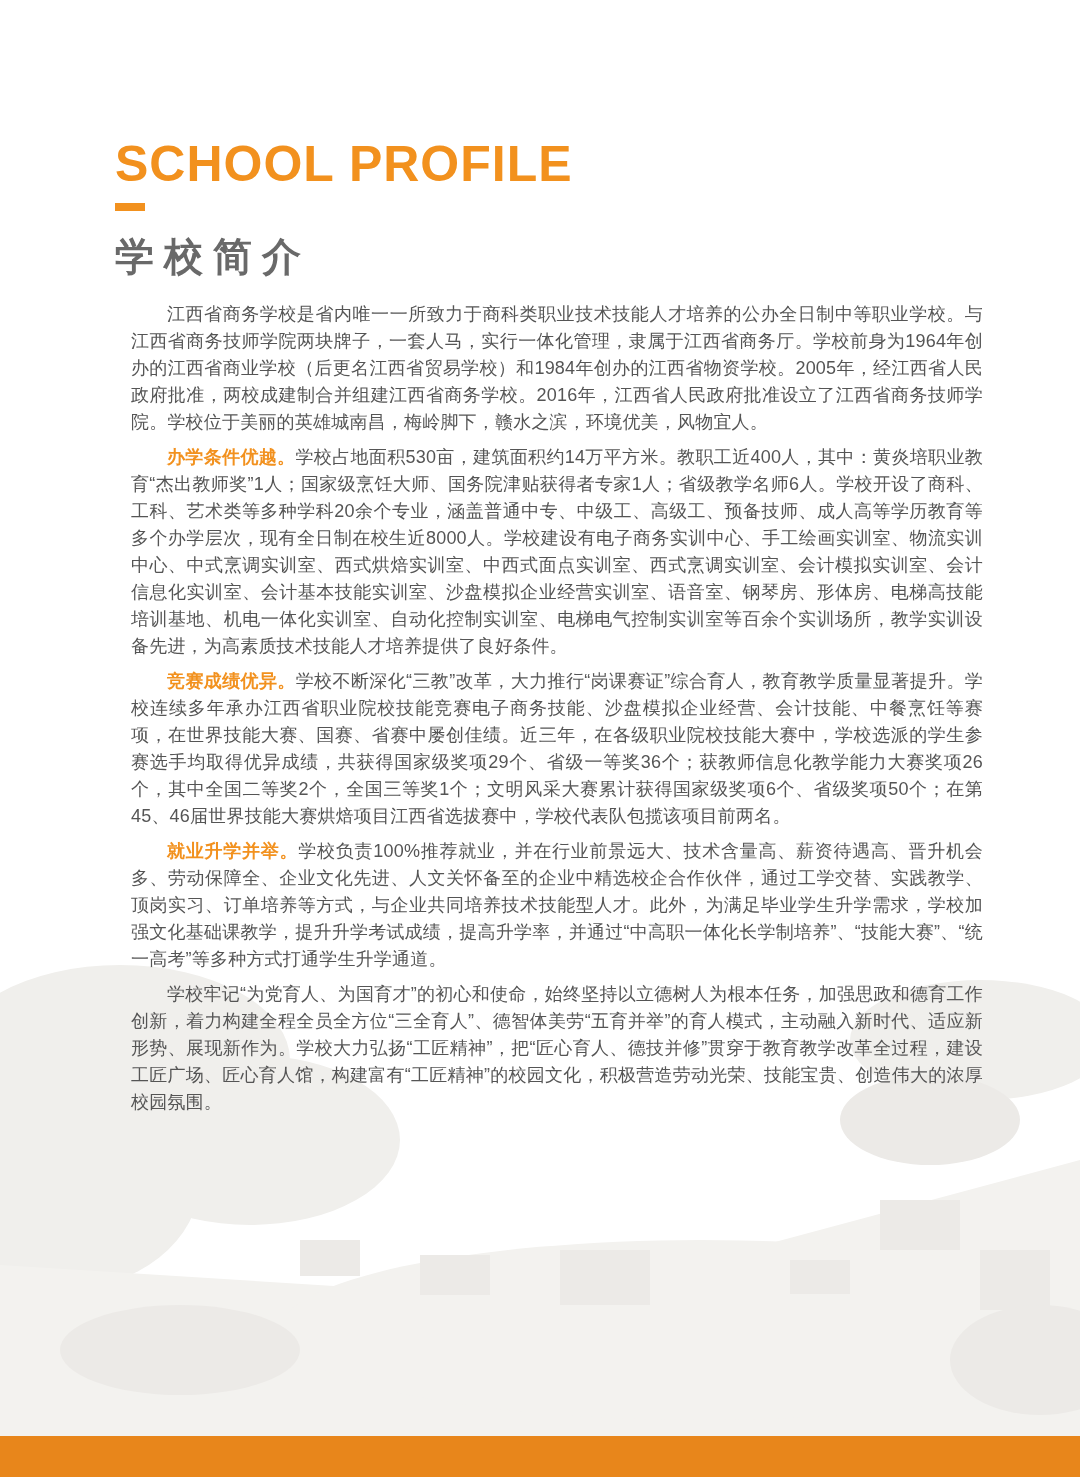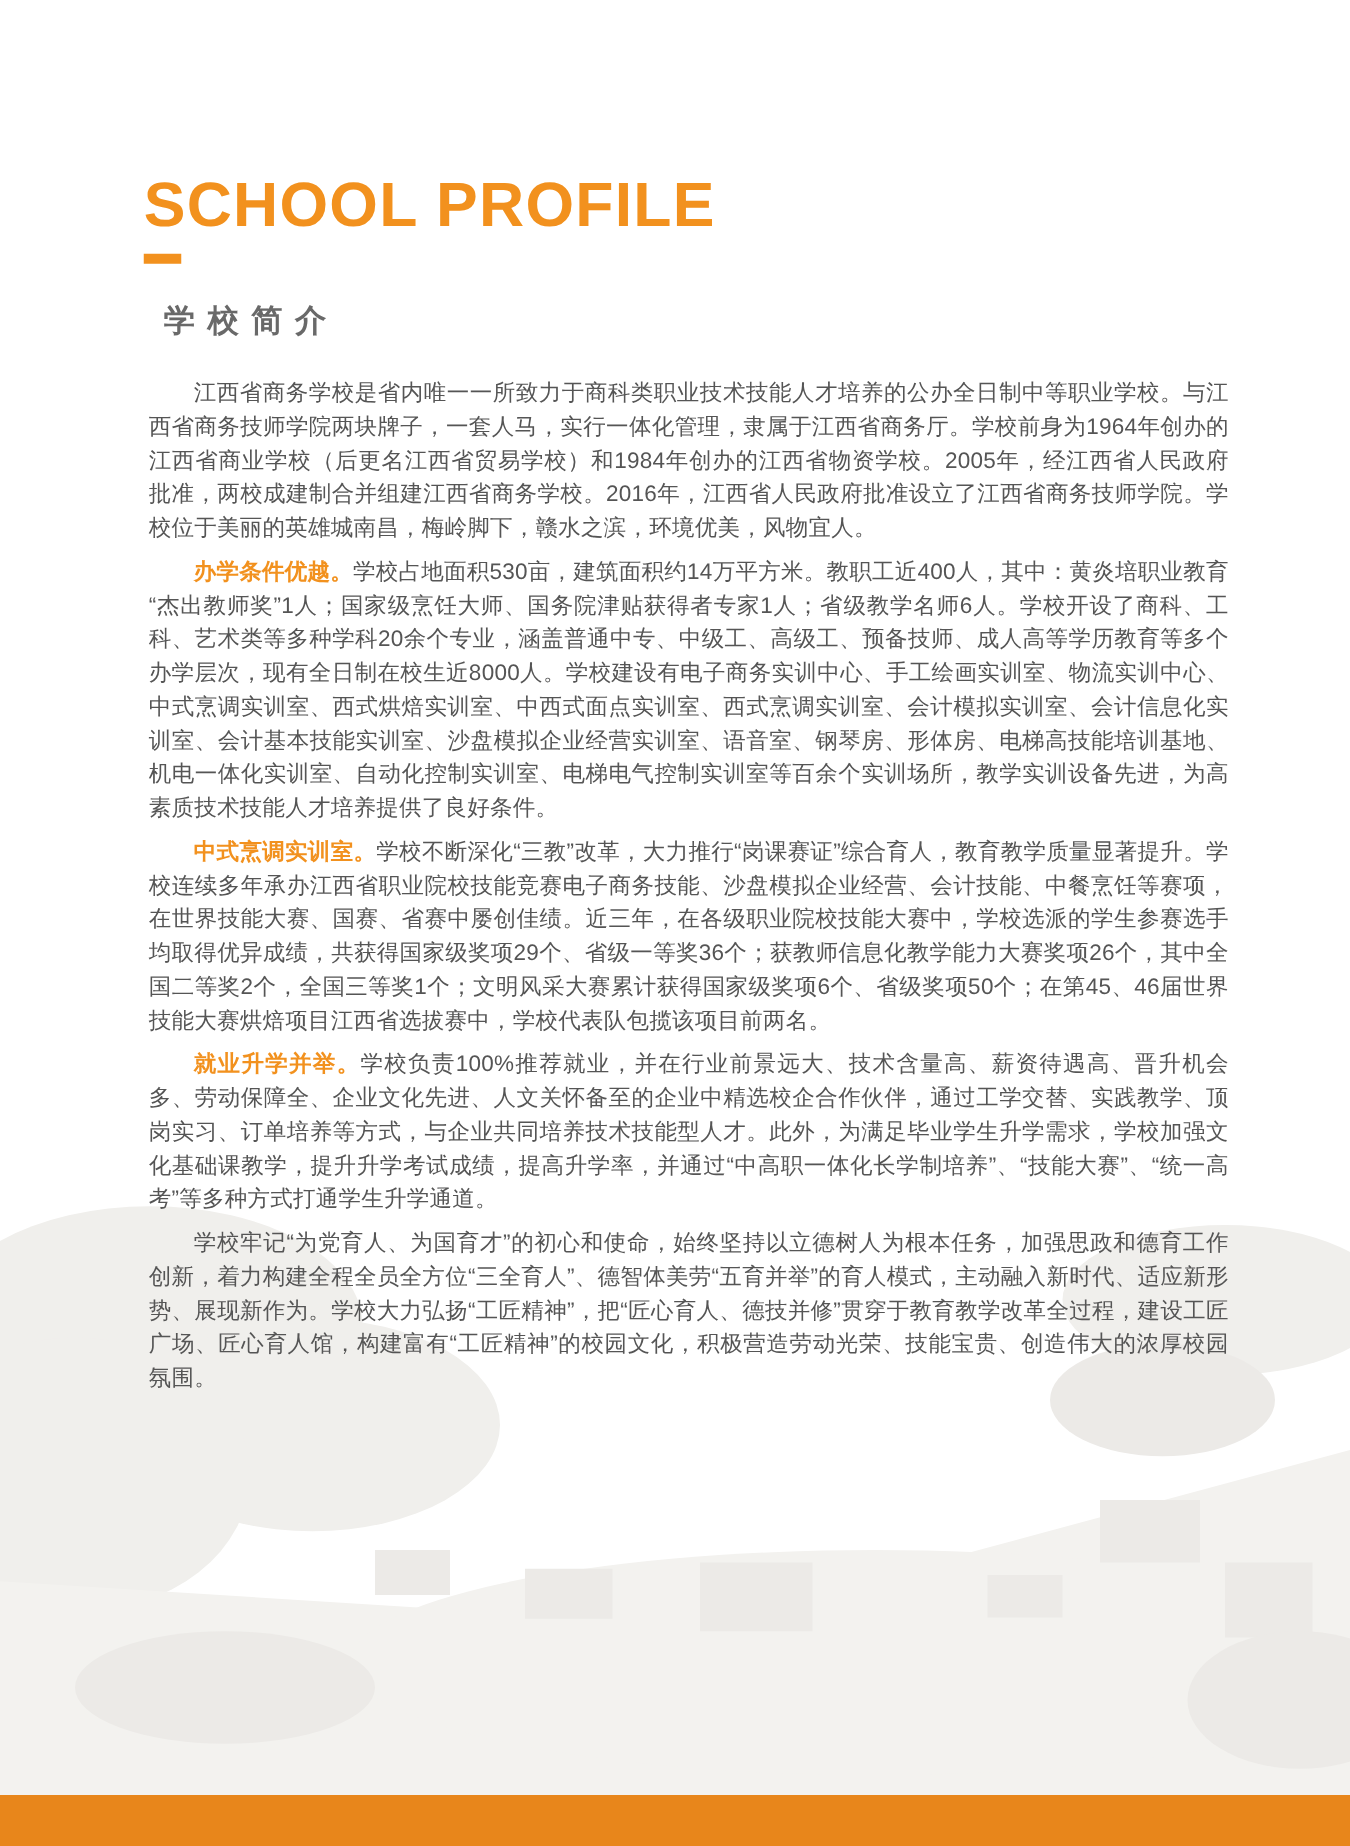--- a/index.html
+++ b/index.html
@@ -38,32 +38,32 @@
     color: var(--accent, #F2911E);
     font-family: "Liberation Sans", sans-serif;
   }
   .title-dash {
     width: 30px;
     height: 8px;
     margin-top: 13px;
     background: var(--accent, #F2911E);
   }
   .title-zh {
-    margin: 26px 0 0 16px;
-    font-size: 25px;
+    margin: 26px 0 0 0;
+    font-size: 39px;
     line-height: 40px;
     font-weight: 600;
     letter-spacing: 10px;
     color: var(--heading, #696969);
   }
   .paragraphs {
     margin-top: 24px;
   }
   .para {
-    margin: 0 0 8px 4px;
+    margin: 0 0 8px 16px;
     font-size: 18px;
     line-height: 27px;
     color: var(--body, #555555);
     text-align: justify;
     text-indent: 2em;
     letter-spacing: 0.2px;
   }
   .para .lead {
     color: var(--accent, #F2911E);
     font-weight: 700;
@@ -109,20 +109,20 @@
   <div class="content">
     <h1 class="title-en">SCHOOL PROFILE</h1>
 
     <div class="title-dash"></div>
 
     <h2 class="title-zh">学校简介</h2>
 
     <div class="paragraphs">
       <p class="para"><span class="lead"></span><span>江西省商务学校是省内唯一一所致力于商科类职业技术技能人才培养的公办全日制中等职业学校。与江西省商务技师学院两块牌子，一套人马，实行一体化管理，隶属于江西省商务厅。学校前身为1964年创办的江西省商业学校（后更名江西省贸易学校）和1984年创办的江西省物资学校。2005年，经江西省人民政府批准，两校成建制合并组建江西省商务学校。2016年，江西省人民政府批准设立了江西省商务技师学院。学校位于美丽的英雄城南昌，梅岭脚下，赣水之滨，环境优美，风物宜人。</span></p>
       <p class="para"><span class="lead">办学条件优越。</span><span>学校占地面积530亩，建筑面积约14万平方米。教职工近400人，其中：黄炎培职业教育“杰出教师奖”1人；国家级烹饪大师、国务院津贴获得者专家1人；省级教学名师6人。学校开设了商科、工科、艺术类等多种学科20余个专业，涵盖普通中专、中级工、高级工、预备技师、成人高等学历教育等多个办学层次，现有全日制在校生近8000人。学校建设有电子商务实训中心、手工绘画实训室、物流实训中心、中式烹调实训室、西式烘焙实训室、中西式面点实训室、西式烹调实训室、会计模拟实训室、会计信息化实训室、会计基本技能实训室、沙盘模拟企业经营实训室、语音室、钢琴房、形体房、电梯高技能培训基地、机电一体化实训室、自动化控制实训室、电梯电气控制实训室等百余个实训场所，教学实训设备先进，为高素质技术技能人才培养提供了良好条件。</span></p>
-      <p class="para"><span class="lead">中式烹调实训室。</span><span>学校不断深化“三教”改革，大力推行“岗课赛证”综合育人，教育教学质量显著提升。学校连续多年承办江西省职业院校技能竞赛电子商务技能、沙盘模拟企业经营、会计技能、中餐烹饪等赛项，在世界技能大赛、国赛、省赛中屡创佳绩。近三年，在各级职业院校技能大赛中，学校选派的学生参赛选手均取得优异成绩，共获得国家级奖项29个、省级一等奖36个；获教师信息化教学能力大赛奖项26个，其中全国二等奖2个，全国三等奖1个；文明风采大赛累计获得国家级奖项6个、省级奖项50个；在第45、46届世界技能大赛烘焙项目江西省选拔赛中，学校代表队包揽该项目前两名。</span></p>
+      <p class="para"><span class="lead">竞赛成绩优异。</span><span>学校不断深化“三教”改革，大力推行“岗课赛证”综合育人，教育教学质量显著提升。学校连续多年承办江西省职业院校技能竞赛电子商务技能、沙盘模拟企业经营、会计技能、中餐烹饪等赛项，在世界技能大赛、国赛、省赛中屡创佳绩。近三年，在各级职业院校技能大赛中，学校选派的学生参赛选手均取得优异成绩，共获得国家级奖项29个、省级一等奖36个；获教师信息化教学能力大赛奖项26个，其中全国二等奖2个，全国三等奖1个；文明风采大赛累计获得国家级奖项6个、省级奖项50个；在第45、46届世界技能大赛烘焙项目江西省选拔赛中，学校代表队包揽该项目前两名。</span></p>
       <p class="para"><span class="lead">就业升学并举。</span><span>学校负责100%推荐就业，并在行业前景远大、技术含量高、薪资待遇高、晋升机会多、劳动保障全、企业文化先进、人文关怀备至的企业中精选校企合作伙伴，通过工学交替、实践教学、顶岗实习、订单培养等方式，与企业共同培养技术技能型人才。此外，为满足毕业学生升学需求，学校加强文化基础课教学，提升升学考试成绩，提高升学率，并通过“中高职一体化长学制培养”、“技能大赛”、“统一高考”等多种方式打通学生升学通道。</span></p>
       <p class="para"><span class="lead"></span><span>学校牢记“为党育人、为国育才”的初心和使命，始终坚持以立德树人为根本任务，加强思政和德育工作创新，着力构建全程全员全方位“三全育人”、德智体美劳“五育并举”的育人模式，主动融入新时代、适应新形势、展现新作为。学校大力弘扬“工匠精神”，把“匠心育人、德技并修”贯穿于教育教学改革全过程，建设工匠广场、匠心育人馆，构建富有“工匠精神”的校园文化，积极营造劳动光荣、技能宝贵、创造伟大的浓厚校园氛围。</span></p>
     </div>
   </div>
 
   <div class="footer-bar"></div>
 </div>
 
 </body></html>

